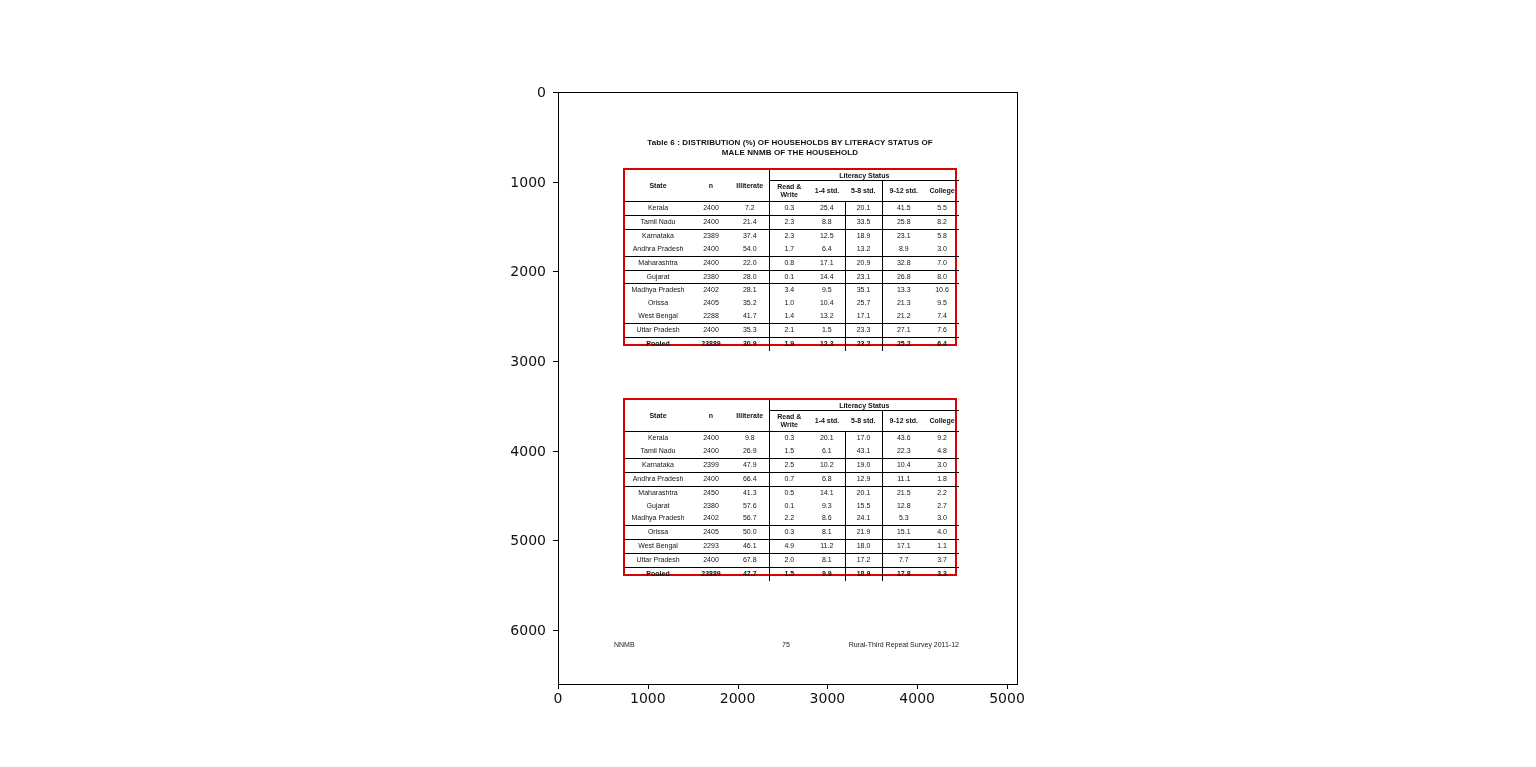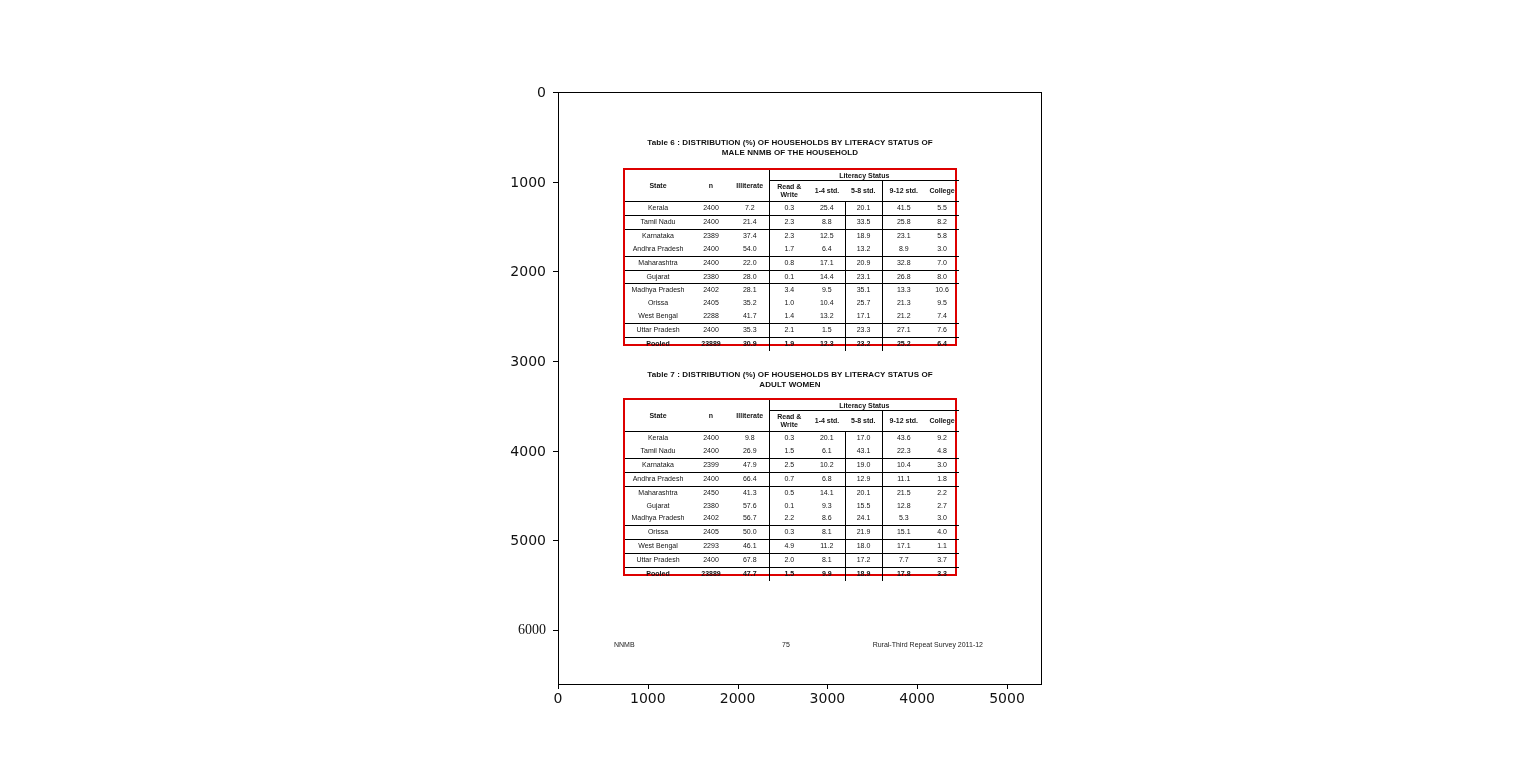--- a/index.html
+++ b/index.html
@@ -1,21 +1,21 @@
 <!DOCTYPE html>
 <html><head>
 <meta charset="utf-8">
 <style>
   html,body{margin:0;padding:0;background:#ffffff;}
   body{width:1536px;height:767px;position:relative;overflow:hidden;
        font-family:"DejaVu Sans",sans-serif;color:#000;}
 
   
   .axes{position:absolute;left:558px;top:92px;width:458px;height:591px;
-        border:1px solid #000;background:#fff;padding-left:24px;}
+        border:1px solid #000;background:#fff;}
   .ytick-label{position:absolute;width:60px;text-align:right;font-size:14px;
         color:#111;line-height:16px;}
   .xtick-label{position:absolute;width:70px;text-align:center;font-size:14px;
         color:#111;line-height:16px;}
   .ytick-mark{position:absolute;height:1px;width:5px;background:#000;}
   .xtick-mark{position:absolute;width:1px;height:5px;background:#000;}
 
   
   .page{position:absolute;left:0;top:0;right:0;bottom:0;
         font-family:"Liberation Sans",sans-serif;color:#161616;}
@@ -186,24 +186,20 @@
               <td class="vline-full">1.9</td>
               <td>12.3</td>
               <td class="vline-body">23.2</td>
               <td class="vline-full">25.2</td>
               <td>6.4</td>
             </tr>
           </tbody>
         </table>
     </div>
 
-    <div class="tbl-title" style="top:277px;">
-      <div>Table 7 : DISTRIBUTION (%) OF HOUSEHOLDS BY LITERACY STATUS OF</div>
-      <div>ADULT WOMEN</div>
-    </div>
     <div class="tbl-box" style="top:305px;height:178px;">
       <table class="doc">
           <colgroup>
             <col style="width: 66px;">
             <col style="width: 40px;">
             <col style="width: 38px;">
             <col style="width: 40px;">
             <col style="width: 36px;">
             <col style="width: 37px;">
             <col style="width: 43px;">
@@ -351,21 +347,21 @@
     <div class="ytick-label" style="left: 486px; top: 173.67px;">1000</div>
     <div class="ytick-mark" style="left: 553px; top: 181.67px;"></div>
     <div class="ytick-label" style="left: 486px; top: 263.34px;">2000</div>
     <div class="ytick-mark" style="left: 553px; top: 271.34px;"></div>
     <div class="ytick-label" style="left: 486px; top: 353.01px;">3000</div>
     <div class="ytick-mark" style="left: 553px; top: 361.01px;"></div>
     <div class="ytick-label" style="left: 486px; top: 442.68px;">4000</div>
     <div class="ytick-mark" style="left: 553px; top: 450.68px;"></div>
     <div class="ytick-label" style="left: 486px; top: 532.35px;">5000</div>
     <div class="ytick-mark" style="left: 553px; top: 540.35px;"></div>
-    <div class="ytick-label" style="left: 486px; top: 622.02px; font-family: Liberation Serif, serif;">6000</div>
+    <div class="ytick-label" style="left: 486px; top: 622.02px;">6000</div>
     <div class="ytick-mark" style="left: 553px; top: 630.02px;"></div>
     <div class="xtick-label" style="left: 523px; top: 690px;">0</div>
     <div class="xtick-mark" style="left: 558px; top: 684px;"></div>
     <div class="xtick-label" style="left: 612.8px; top: 690px;">1000</div>
     <div class="xtick-mark" style="left: 647.8px; top: 684px;"></div>
     <div class="xtick-label" style="left: 702.6px; top: 690px;">2000</div>
     <div class="xtick-mark" style="left: 737.6px; top: 684px;"></div>
     <div class="xtick-label" style="left: 792.4px; top: 690px;">3000</div>
     <div class="xtick-mark" style="left: 827.4px; top: 684px;"></div>
     <div class="xtick-label" style="left: 882.2px; top: 690px;">4000</div>

